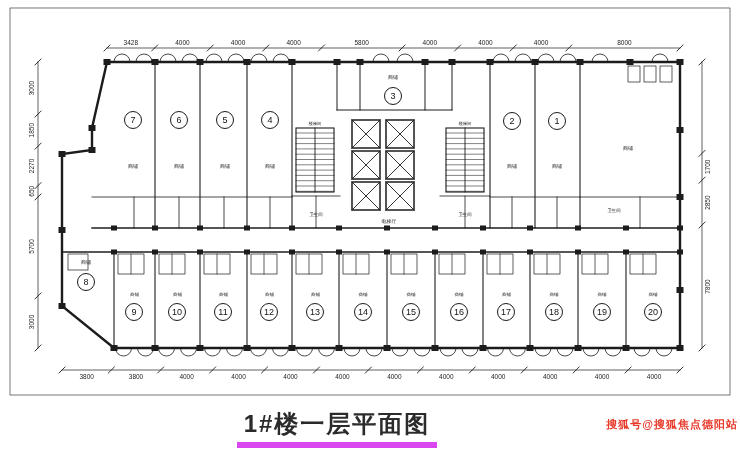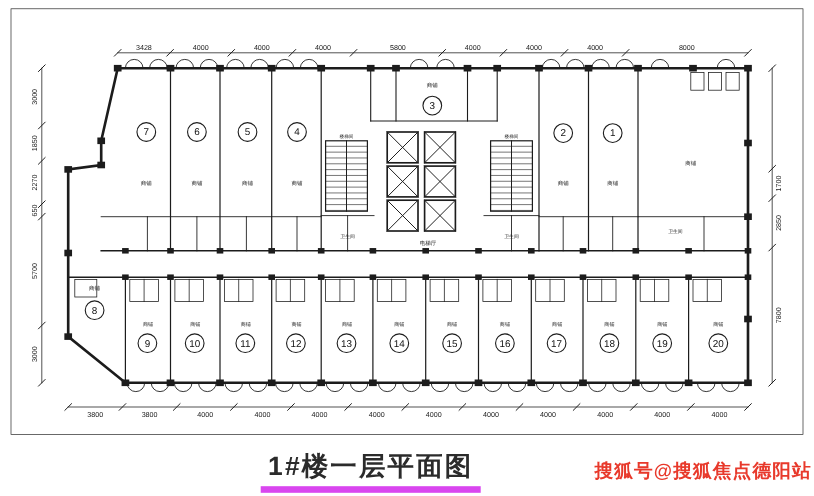--- a/index.html
+++ b/index.html
@@ -6,21 +6,21 @@
   body{width:740px;height:451px;background:#fff;font-family:"Liberation Sans",sans-serif;overflow:hidden;}
   .stage{position:relative;width:740px;height:451px;background:#fff;overflow:hidden;}
   .stage svg{position:absolute;left:0;top:0;}
   .title{
     position:absolute;left:237px;top:408px;width:200px;text-align:center;
     font-size:24px;font-weight:bold;letter-spacing:2px;color:#2b2b2b;
     border-bottom:6px solid #d946ef;padding-bottom:2px;
     font-family:"Liberation Sans",sans-serif;
   }
   .watermark{
-    position:absolute;right:2px;top:417px;font-size:17px;font-weight:bold;
+    position:absolute;right:2px;top:417px;font-size:11px;font-weight:bold;
     color:#e8392b;letter-spacing:1px;white-space:nowrap;
     font-family:"Liberation Sans",sans-serif;
   }
 </style>
 </head>
 <body>
 
 <div class="stage" style="background: rgb(255, 255, 255);">
   <svg width="740" height="451" viewBox="0 0 740 451">
       <g>

